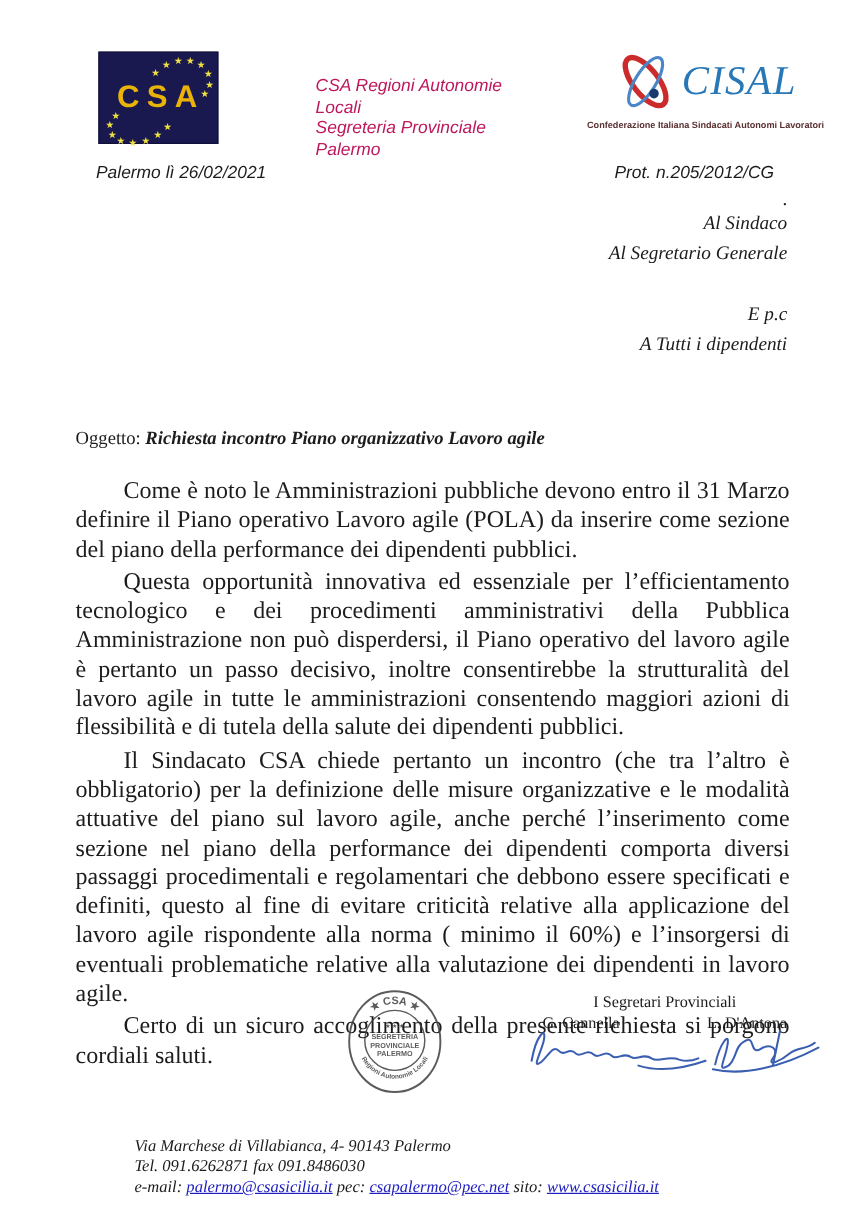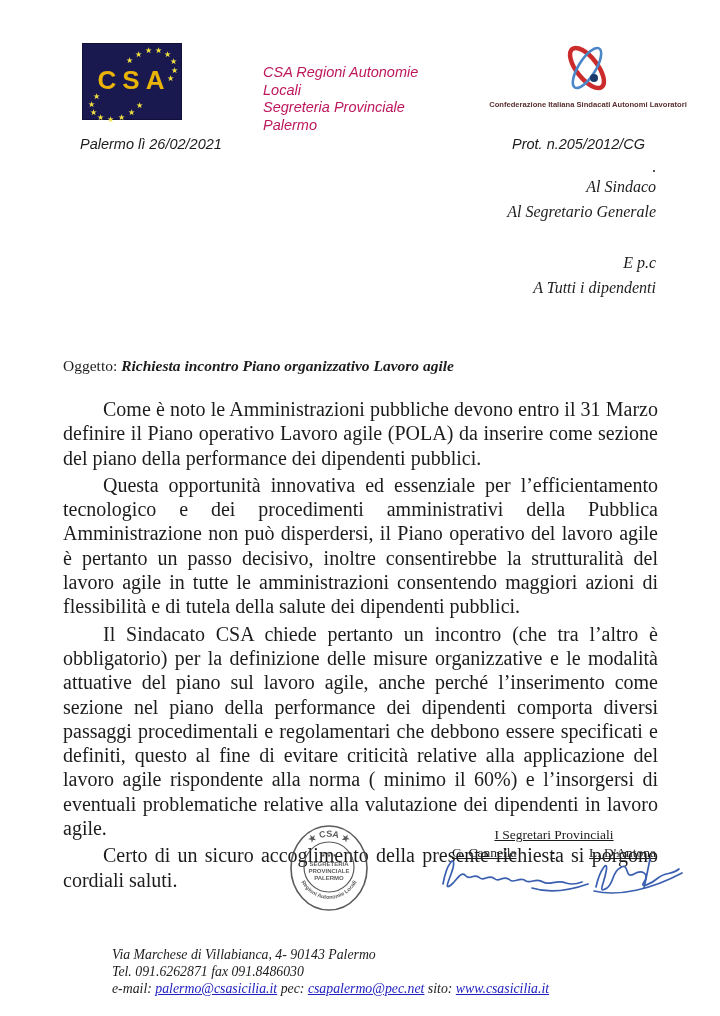--- a/index.html
+++ b/index.html
@@ -58,21 +58,21 @@
   .body-text {
     position:absolute; left:63px; top:397px; width:595px;
     font-size:20px; line-height:24.3px; text-align:justify;
   }
   .body-text p { text-indent:40px; margin-bottom:3px; }
   
   .stamp { position:absolute; left:288px; top:823px; opacity:.85; }
   
   .sign-block {
     position:absolute; left:448px; top:826px; width:212px; text-align:center;
-    font-size:13.5px; line-height:18px;text-decoration:underline;
+    font-size:13.5px; line-height:18px;
   }
   .sign-names { display:flex; justify-content:space-between; padding:0 4px; }
   .sign-svg { position:absolute; left:436px; top:846px; }
   
   .footer {
     position:absolute; left:112px; top:946px;
     font-style:italic; font-size:13.8px; line-height:17px;
   }
   .footer a { color:#2020c0; }
 </style>
@@ -106,20 +106,21 @@
     <div>Segreteria Provinciale Palermo</div>
   </div>
 
   <div class="cisal">
     <div class="cisal-row">
       <svg width="54" height="52" viewBox="0 0 54 52">
         <ellipse cx="26" cy="26" rx="10.5" ry="24" fill="none" stroke="#cc2b2b" stroke-width="4.5" transform="rotate(-38 26 26)"></ellipse>
         <ellipse cx="26" cy="26" rx="8.5" ry="23" fill="none" stroke="#4a86c8" stroke-width="2.6" transform="rotate(32 26 26)"></ellipse>
         <circle cx="33" cy="36" r="4" fill="#1a3a6b"></circle>
       </svg>
+      <span class="cisal-word">CISAL</span>
     </div>
     <div class="cisal-sub">Confederazione Italiana Sindacati Autonomi Lavoratori</div>
   </div>
 
   <div class="place-date">Palermo lì 26/02/2021</div>
   <div class="protocol">Prot. n.205/2012/CG</div>
 
   <div class="recipients">
     <div class="dot">.</div>
     <div>Al Sindaco</div>

